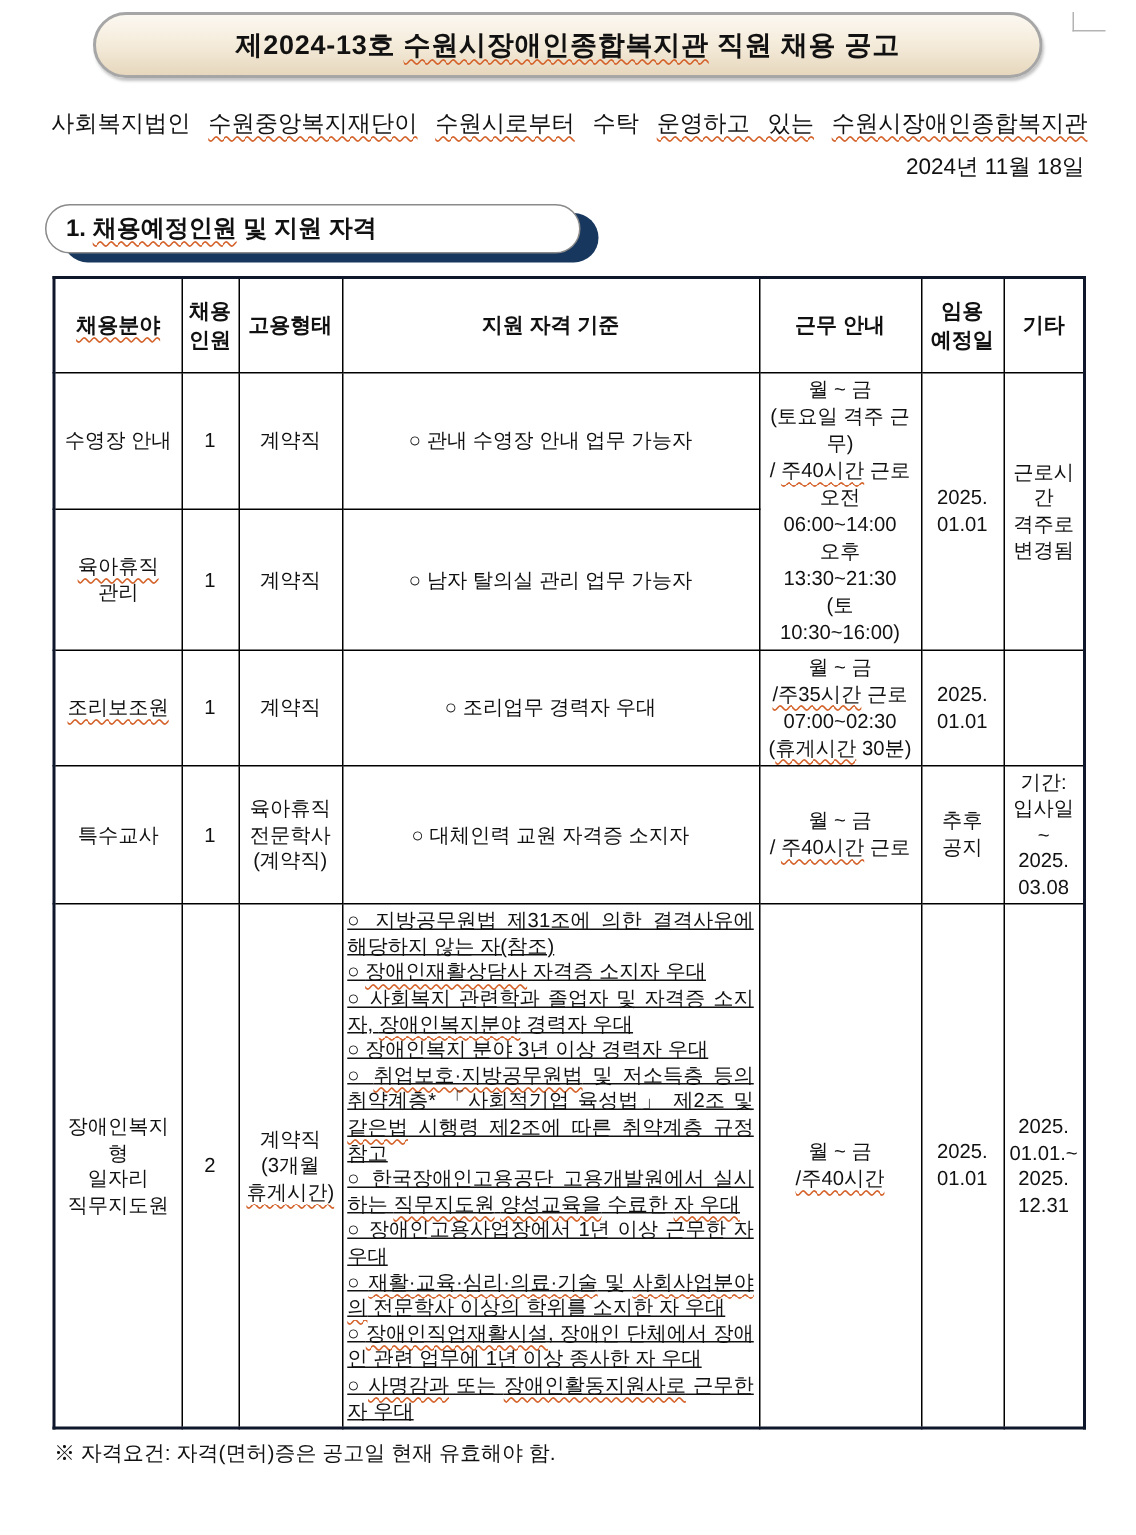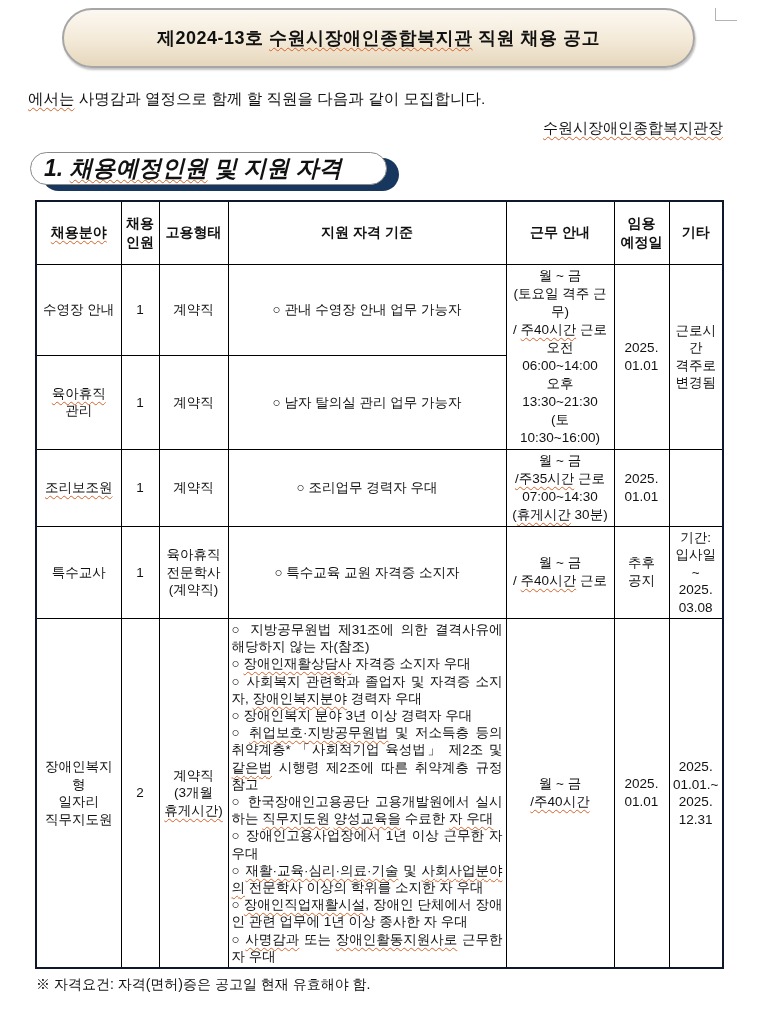--- a/index.html
+++ b/index.html
@@ -10,83 +10,81 @@
   
   .corner-mark { position:absolute; top:0; right:20px; width:22px; height:13px;
     border-left:1px solid #b3b3b3; border-bottom:1px solid #b3b3b3; }
 
   
   .sq { text-decoration:underline; text-decoration-style:wavy;
     text-decoration-color:#d4622a; text-decoration-thickness:1px;
     text-underline-offset:3px; text-decoration-skip-ink:none; }
 
   
-  .title-box { margin:8px 0 0 62px; width:633px; height:60px;
+  .title-box { margin:8px 0 0 62px; width:633px; height:44px;
     border:2px solid #a6a6a6; border-radius:32px;
     background:linear-gradient(180deg,#fcf8f1 0%,#f3e9d7 55%,#e6d7bd 100%);
     box-shadow:1px 2px 2px rgba(120,120,120,.45);
     display:flex; align-items:center; justify-content:center;
     font-size:18px; font-weight:bold; letter-spacing:.5px; }
 
   
   .intro { margin:20px 32px 0 28px; font-size:15.5px; line-height:21px; }
   .intro .l1 .ln { text-align:justify; text-align-last:justify; text-indent:6px; }
   .date-block { margin:8px 34px 0 0; text-align:right; font-size:15px; line-height:22px; }
 
   
   .sec-hdr { position:relative; margin:13px 0 0 30px; width:357px; height:33px; }
   .sec-hdr .shadow { position:absolute; left:12px; top:6px; width:100%; height:100%;
     background:#17375e; border-radius:18px; }
   .sec-hdr .face { position:absolute; left:0; top:0; width:100%; height:100%;
     background:#fff; border:1.5px solid #8a8a8a; border-radius:18px;
     display:flex; align-items:center; padding-left:13px;
-    font-size:23px; font-weight:bold;font-style:italic; }
+    font-size:16px; font-weight:bold; }
 
   
   table.recruit { border-collapse:collapse; table-layout:fixed; width:687px;
     margin:15px 0 0 35px; border:2px solid #0f172a; }
   table.recruit th, table.recruit td { border:1px solid #000; vertical-align:middle;
     text-align:center; font-size:13.5px; line-height:17.5px; padding:2px 3px;
     overflow:hidden; }
   table.recruit th { font-weight:bold; font-size:14px; line-height:19px; height:63px; }
   tr.r1 td { height:54px; }
   tr.r2 td { height:55px; }
   tr.r3 td { height:68px; }
   tr.r4 td { height:77px; }
   td.ql { text-align:left; padding:2px 5px; }
   td.jy { vertical-align:top; padding:3px 6px 3px 6px; height:325px; }
-  td.jy .ln { text-align:justify; line-height:17.2px; }
+  td.jy .ln { text-align:justify; line-height:17.2px;text-decoration:underline; }
   td.start .ln, td.work .ln { line-height:18px; }
 
   
   .note { margin:7px 0 0 36px; font-size:14px; }
 </style>
 </head>
 <body>
 
 <div class="page">
 
   <div class="corner-mark"></div>
 
   <div class="title-box">
     <div>
         <div class="ln">제2024-13호 <span class="sq">수원시장애인종합복지관</span> 직원 채용 공고</div>
       </div>
   </div>
 
   <div class="intro">
-    <div class="l2">
-        <div class="ln"><span class="sq">에서는</span> 사명감과 열정으로 함께 할 직원을 다음과 같이 모집합니다.</div>
+    <div class="l1">
+        <div class="ln">사회복지법인 <span class="sq">수원중앙복지재단이</span> <span class="sq">수원시로부터</span> 수탁 <span class="sq">운영하고 있는</span> <span class="sq">수원시장애인종합복지관</span></div>
       </div>
   </div>
 
   <div class="date-block">
-    <div>
-        <div class="ln"><span class="sq">수원시장애인종합복지관장</span></div>
-      </div>
+    <div>2024년 11월 18일</div>
   </div>
 
   <div class="sec-hdr">
     <div class="shadow"></div>
     <div class="face">
         <div class="ln">1. <span class="sq">채용예정인원</span> 및 지원 자격</div>
       </div>
   </div>
 
   <table class="recruit">
@@ -180,21 +178,21 @@
           </td>
       <td>
             <div class="ln">계약직</div>
           </td>
       <td class="ql">
             <div class="ln">○ 조리업무 경력자 우대</div>
           </td>
       <td class="work">
             <div class="ln">월 ~ 금</div>
             <div class="ln"><span class="sq">/주35시간</span> 근로</div>
-            <div class="ln">07:00~14:30</div>
+            <div class="ln">07:00~02:30</div>
             <div class="ln">(<span class="sq">휴게시간</span> 30분)</div>
           </td>
       <td class="start">
             <div class="ln">2025.</div>
             <div class="ln">01.01</div>
           </td>
       <td></td>
     </tr>
     <tr class="r4">
       <td>
@@ -202,21 +200,21 @@
           </td>
       <td>
             <div class="ln">1</div>
           </td>
       <td>
             <div class="ln">육아휴직</div>
             <div class="ln">전문학사</div>
             <div class="ln">(계약직)</div>
           </td>
       <td class="ql">
-            <div class="ln">○ 특수교육 교원 자격증 소지자</div>
+            <div class="ln">○ 대체인력 교원 자격증 소지자</div>
           </td>
       <td class="work">
             <div class="ln">월 ~ 금</div>
             <div class="ln">/ <span class="sq">주40시간</span> 근로</div>
           </td>
       <td class="start">
             <div class="ln">추후</div>
             <div class="ln">공지</div>
           </td>
       <td>

